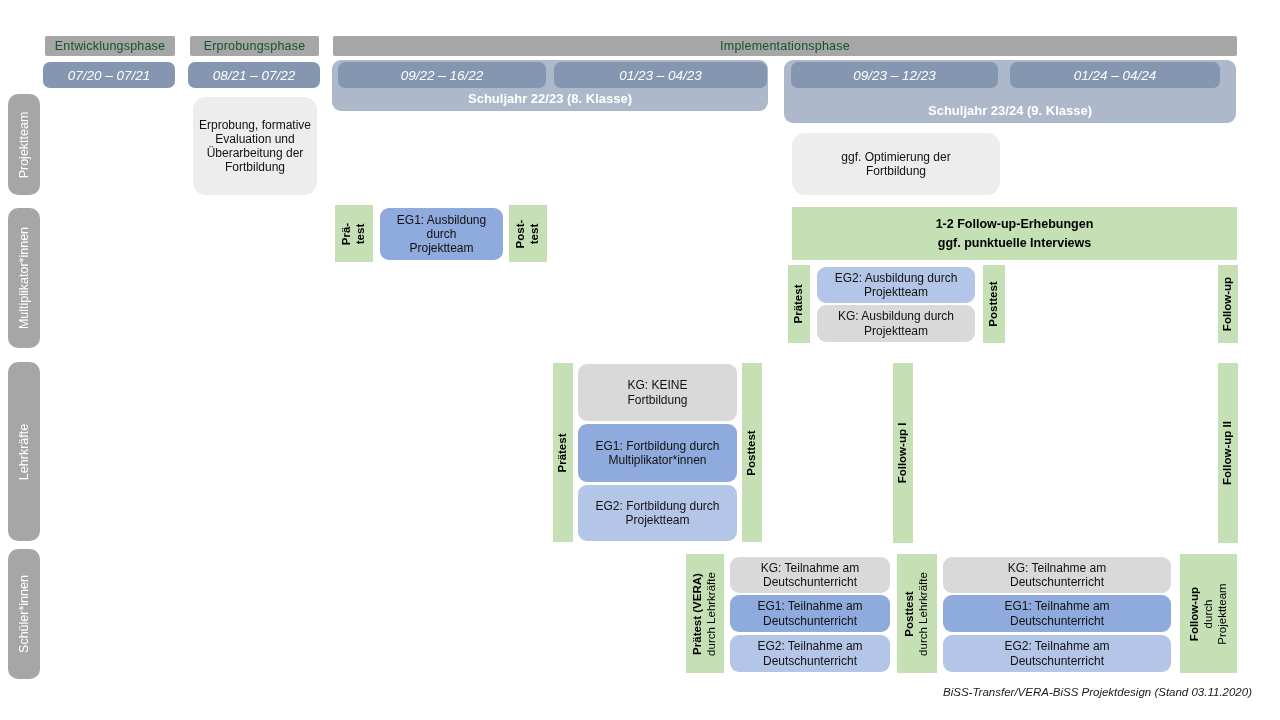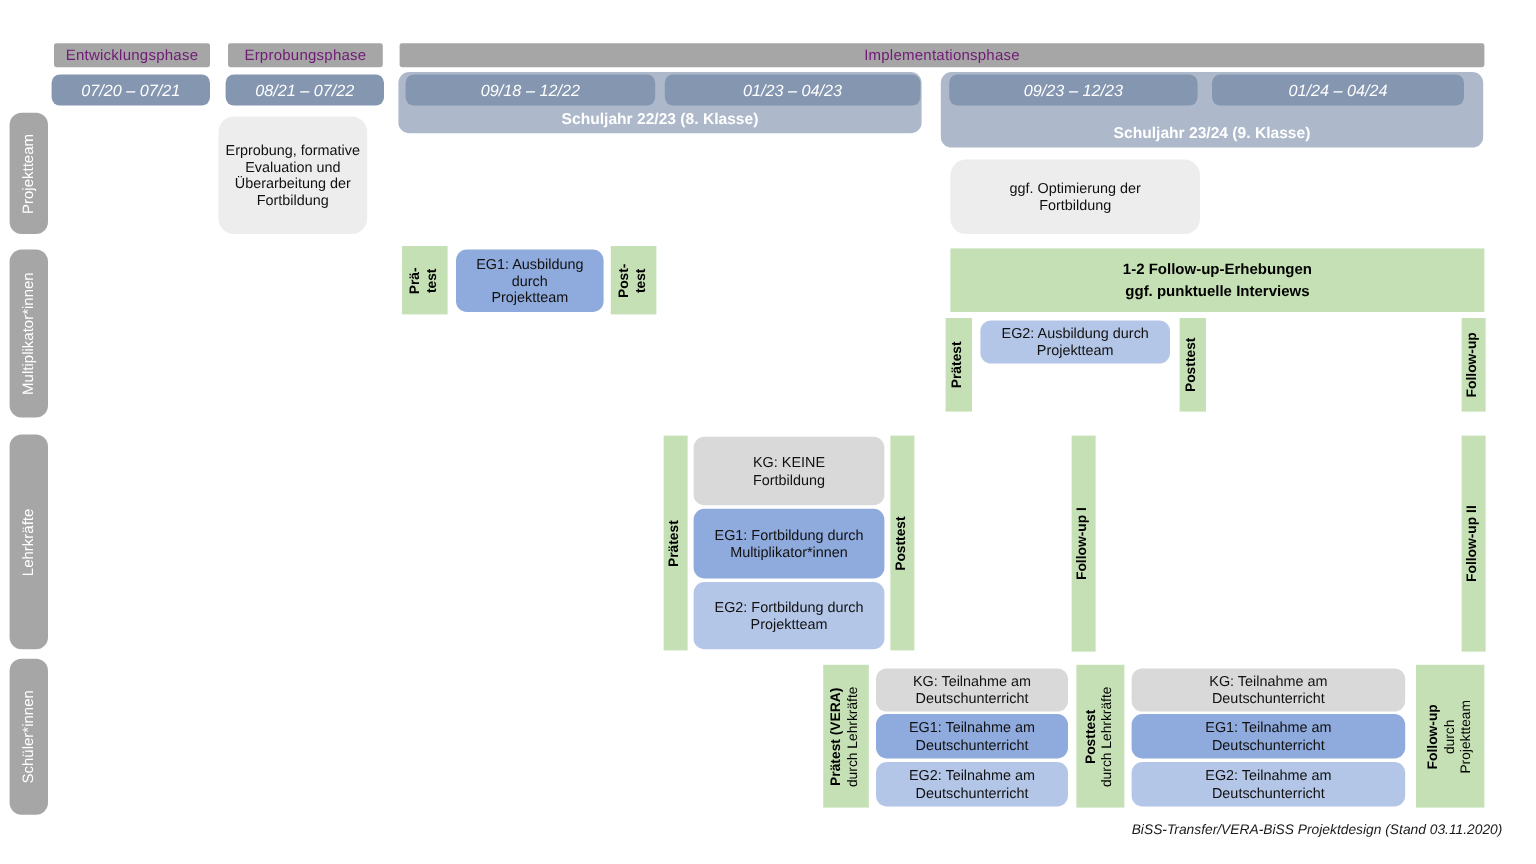--- a/index.html
+++ b/index.html
@@ -2,21 +2,21 @@
 <html style="--header-gray: #a6a6a6; --period-blue: #8496b0; --schoolyear-blue: #adb9ca; --green: #c5e0b4; --eg1-blue: #8faadc; --eg2-blue: #b4c6e7; --kg-gray: #d9d9d9; --light-gray: #ededed;"><head>
 <meta charset="utf-8">
 <style>
   html,body{margin:0;padding:0;background:#fff;}
   #stage{
     position:relative;width:1280px;height:720px;background:#ffffff;overflow:hidden;
     font-family:"Liberation Sans","DejaVu Sans",sans-serif;color:#111;
   }
   .abs{position:absolute;}
   
-  .hdr{background:var(--header-gray,#a6a6a6);color:#701a75;display:flex;align-items:center;justify-content:center;
+  .hdr{background:var(--header-gray,#a6a6a6);color:#14532d;display:flex;align-items:center;justify-content:center;
        font-size:12.5px;border-radius:2px;letter-spacing:.2px;}
   
   .period{background:var(--period-blue,#8496b0);color:#fff;display:flex;align-items:center;justify-content:center;
        font-size:13.5px;border-radius:7px;font-style:italic;}
   
   .syc{background:var(--schoolyear-blue,#adb9ca);border-radius:9px;}
   .sylabel{position:absolute;left:0;right:0;bottom:5px;text-align:center;color:#fff;font-weight:bold;font-size:13px;}
   
   .rowlabel{background:var(--header-gray,#a6a6a6);border-radius:10px;}
   .rowlabel .vtext{color:#fff;font-size:12.5px;font-weight:normal;}
@@ -53,39 +53,39 @@
 
   <div class="abs syc" style="left:332px;top:60px;width:436px;height:51px;">
     <div class="sylabel">Schuljahr 22/23 (8. Klasse)</div>
   </div>
   <div class="abs syc" style="left:784px;top:60px;width:452px;height:63px;">
     <div class="sylabel">Schuljahr 23/24 (9. Klasse)</div>
   </div>
 
   <div class="abs period" style="left:43px;top:62px;width:132px;height:26px;">07/20 – 07/21</div>
   <div class="abs period" style="left:188px;top:62px;width:132px;height:26px;">08/21 – 07/22</div>
-  <div class="abs period" style="left:338px;top:62px;width:208px;height:26px;">09/18 – 12/22</div>
+  <div class="abs period" style="left:338px;top:62px;width:208px;height:26px;">09/22 – 16/22</div>
   <div class="abs period" style="left:554px;top:62px;width:213px;height:26px;">01/23 – 04/23</div>
   <div class="abs period" style="left:791px;top:62px;width:207px;height:26px;">09/23 – 12/23</div>
   <div class="abs period" style="left:1010px;top:62px;width:210px;height:26px;">01/24 – 04/24</div>
 
   <div class="abs rowlabel" style="left:8px;top:94px;width:32px;height:101px;">
     <div class="vtext">Projektteam</div>
   </div>
   <div class="abs rowlabel" style="left:8px;top:208px;width:32px;height:140px;">
     <div class="vtext">Multiplikator*innen</div>
   </div>
   <div class="abs rowlabel" style="left:8px;top:362px;width:32px;height:179px;">
     <div class="vtext">Lehrkräfte</div>
   </div>
   <div class="abs rowlabel" style="left:8px;top:549px;width:32px;height:130px;">
     <div class="vtext">Schüler*innen</div>
   </div>
 
-  <div class="abs box light" style="left:182px;top:97px;width:124px;height:98px;">
+  <div class="abs box light" style="left:193px;top:97px;width:124px;height:98px;">
     <span>Erprobung, formative Evaluation und Überarbeitung der Fortbildung</span>
   </div>
   <div class="abs box light" style="left:792px;top:133px;width:208px;height:62px;">
     <span class="mw150">ggf. Optimierung der Fortbildung</span>
   </div>
 
   <div class="abs gbar" style="left:335px;top:205px;width:38px;height:57px;">
     <div class="vtext">
       <span>Prä-</span>
       <span>test</span>
@@ -102,20 +102,23 @@
   </div>
   <div class="abs banner" style="left:792px;top:207px;width:445px;height:53px;">
     <span>1-2 Follow-up-Erhebungen</span>
     <span>ggf. punktuelle Interviews</span>
   </div>
   <div class="abs gbar" style="left:788px;top:265px;width:22px;height:78px;">
     <div class="vtext">Prätest</div>
   </div>
   <div class="abs box eg2" style="left:817px;top:267px;width:158px;height:36px;">
     <span class="mw125">EG2: Ausbildung durch Projektteam</span>
+  </div>
+  <div class="abs box kg" style="left:817px;top:305px;width:158px;height:37px;">
+    <span class="mw125">KG: Ausbildung durch Projektteam</span>
   </div>
   <div class="abs gbar" style="left:983px;top:265px;width:22px;height:78px;">
     <div class="vtext">Posttest</div>
   </div>
   <div class="abs gbar" style="left:1218px;top:265px;width:20px;height:78px;">
     <div class="vtext">Follow-up</div>
   </div>
 
   <div class="abs gbar" style="left:553px;top:363px;width:20px;height:179px;">
     <div class="vtext">Prätest</div>

